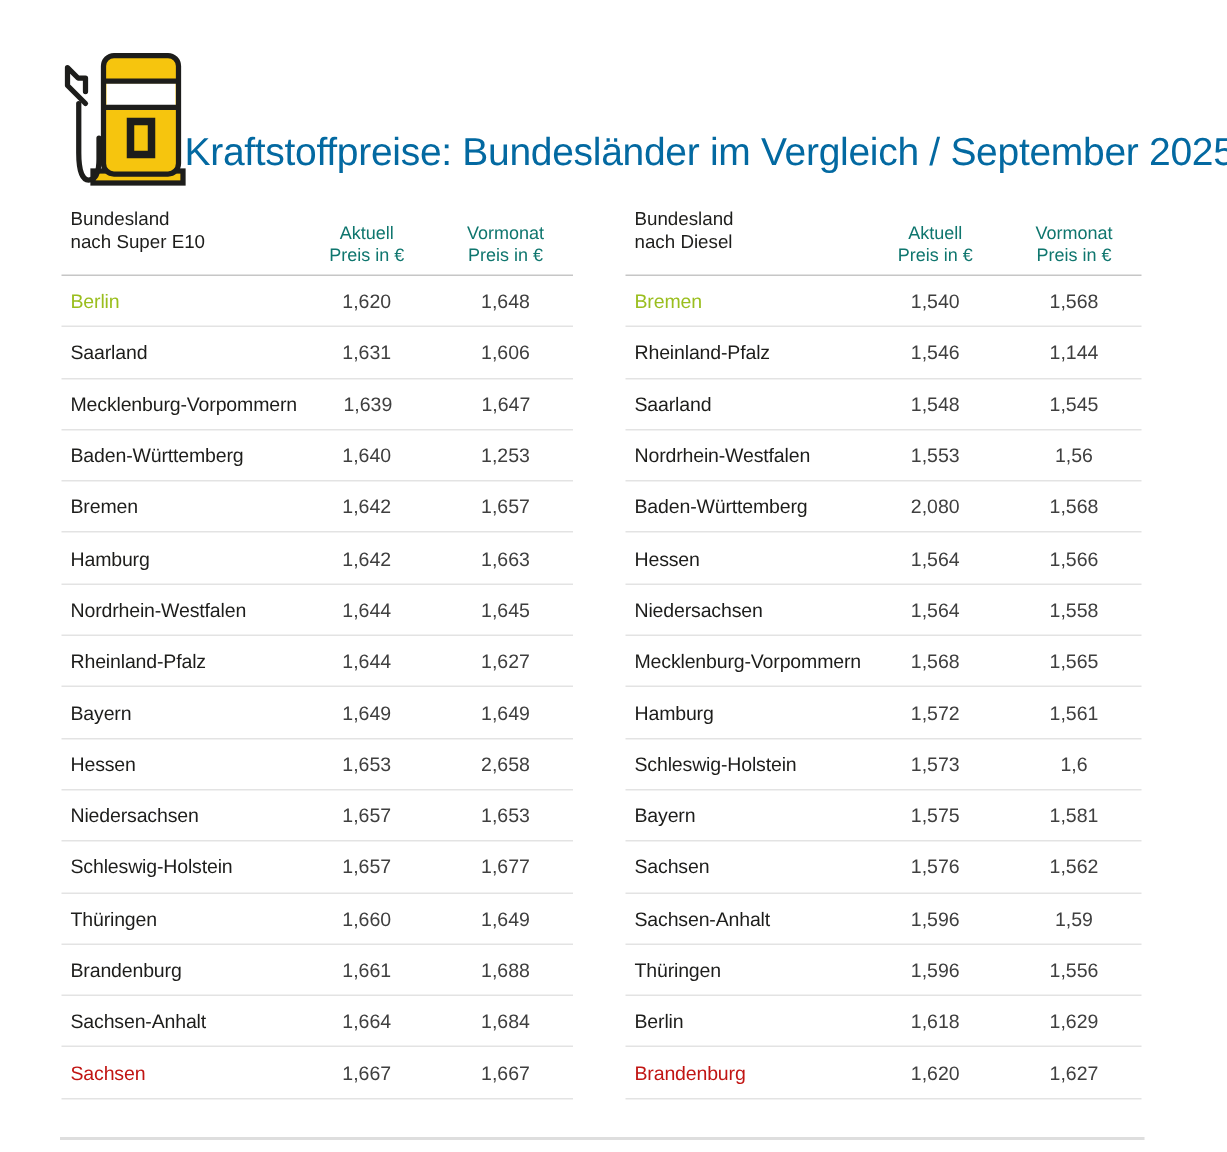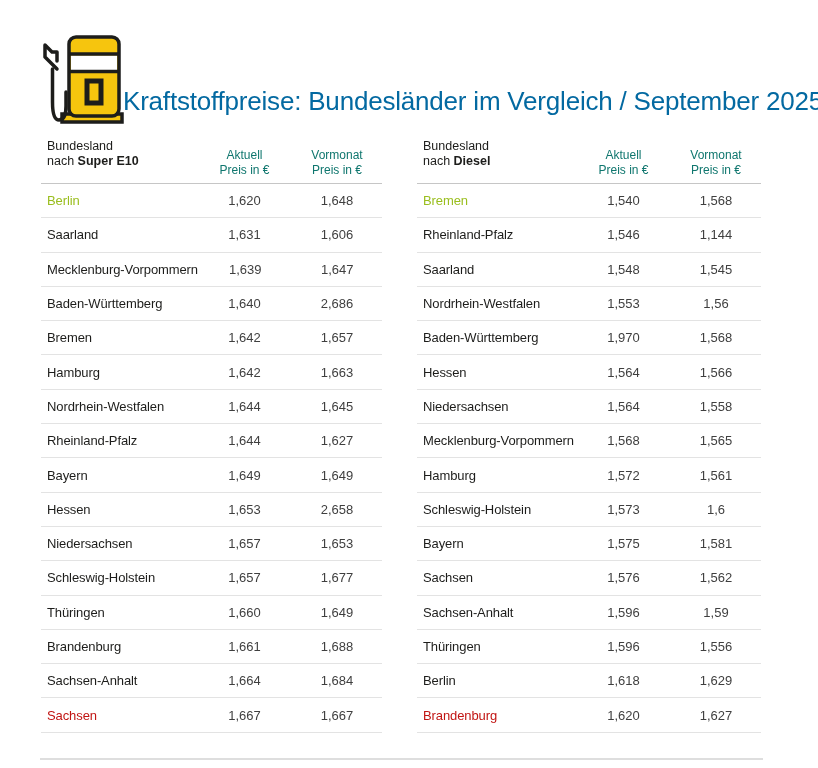--- a/index.html
+++ b/index.html
@@ -17,21 +17,21 @@
   .table{position:absolute;top:136px;}
   .t0{left:41px;width:341px;}
   .t1{left:417px;width:344px;}
   .thead{
     display:flex;align-items:center;
     height:35px;border-bottom:1px solid #c6c6c6;padding-bottom:12px;
   }
   .th-name{
     flex:1;font-size:12.5px;color:#1d1d1b;line-height:15px;padding-left:6px;
   }
-  .th-name b{font-weight:bold;}
+  .th-name b{font-weight:normal;}
   .th-col{
     width:95px;text-align:center;font-size:12px;color:#0f766e;line-height:15px;margin-top:18px;
   }
   .th-col.last{width:90px;}
   .trow{
     display:flex;align-items:center;height:33.3px;border-bottom:1px solid #e3e3e3;
   }
   .td-name{
     flex:1;font-size:13px;font-weight:normal;color:#1d1d1b;padding-left:6px;
     letter-spacing:-0.1px;white-space:nowrap;
@@ -99,21 +99,21 @@
         <div class="td-val vormonat">1,606</div>
       </div>
       <div class="trow">
         <div class="td-name">Mecklenburg-Vorpommern</div>
         <div class="td-val aktuell">1,639</div>
         <div class="td-val vormonat">1,647</div>
       </div>
       <div class="trow">
         <div class="td-name">Baden-Württemberg</div>
         <div class="td-val aktuell">1,640</div>
-        <div class="td-val vormonat">2,686</div>
+        <div class="td-val vormonat">1,253</div>
       </div>
       <div class="trow">
         <div class="td-name">Bremen</div>
         <div class="td-val aktuell">1,642</div>
         <div class="td-val vormonat">1,657</div>
       </div>
       <div class="trow">
         <div class="td-name">Hamburg</div>
         <div class="td-val aktuell">1,642</div>
         <div class="td-val vormonat">1,663</div>
@@ -202,21 +202,21 @@
         <div class="td-val aktuell">1,548</div>
         <div class="td-val vormonat">1,545</div>
       </div>
       <div class="trow">
         <div class="td-name">Nordrhein-Westfalen</div>
         <div class="td-val aktuell">1,553</div>
         <div class="td-val vormonat">1,56</div>
       </div>
       <div class="trow">
         <div class="td-name">Baden-Württemberg</div>
-        <div class="td-val aktuell">1,970</div>
+        <div class="td-val aktuell">2,080</div>
         <div class="td-val vormonat">1,568</div>
       </div>
       <div class="trow">
         <div class="td-name">Hessen</div>
         <div class="td-val aktuell">1,564</div>
         <div class="td-val vormonat">1,566</div>
       </div>
       <div class="trow">
         <div class="td-name">Niedersachsen</div>
         <div class="td-val aktuell">1,564</div>

